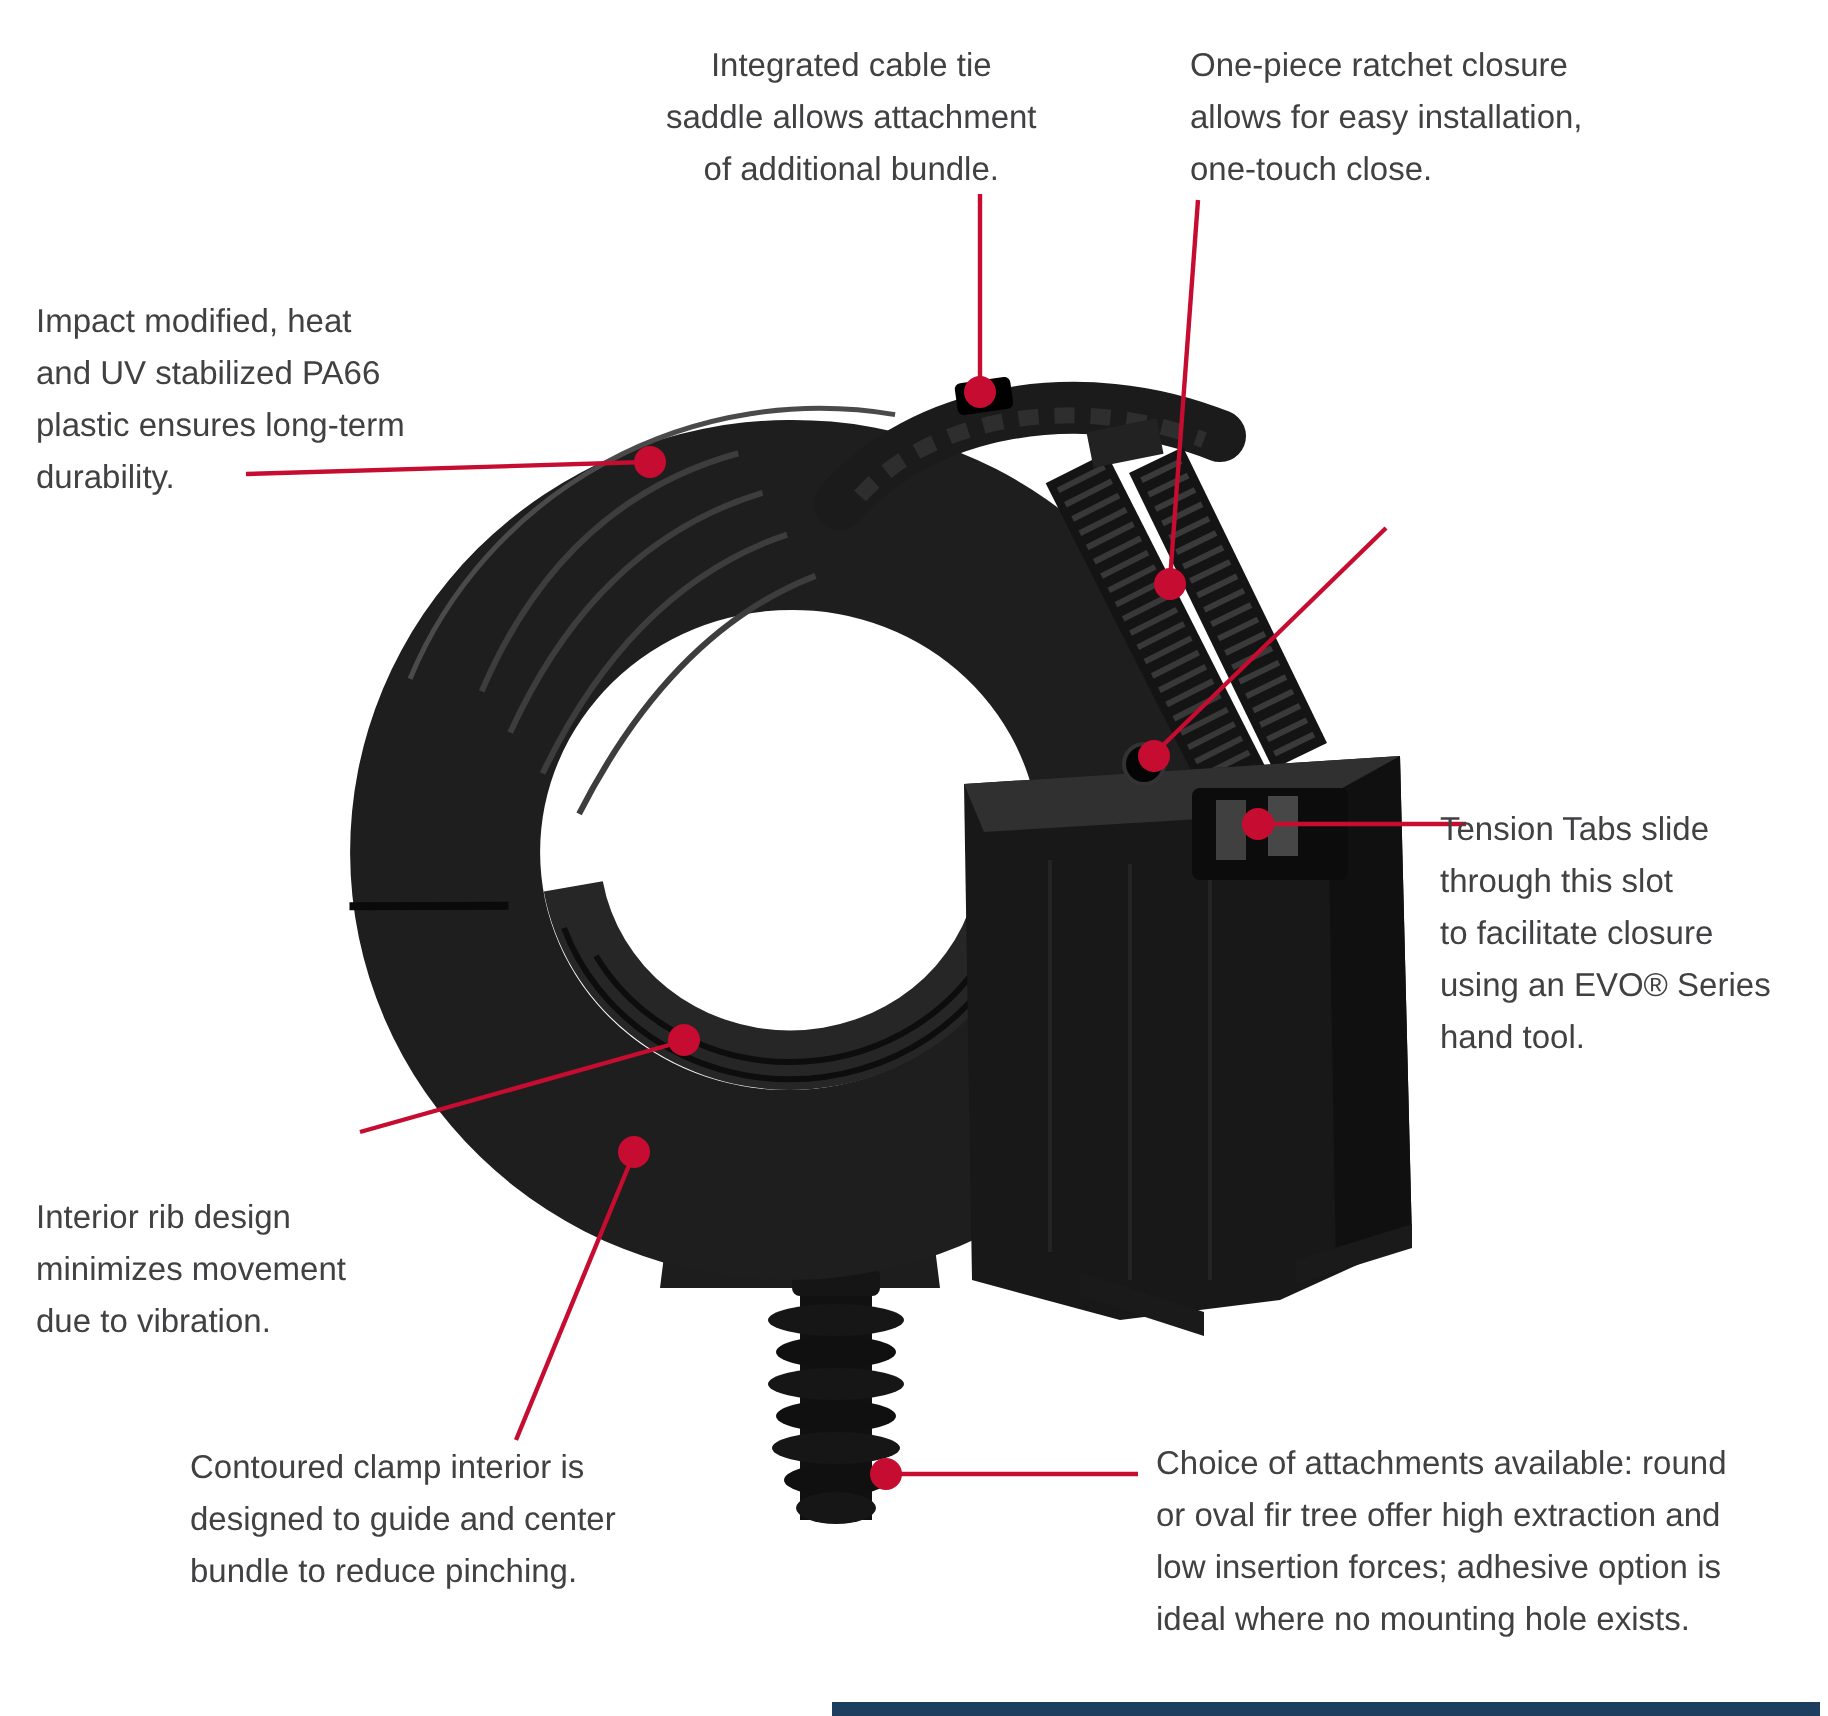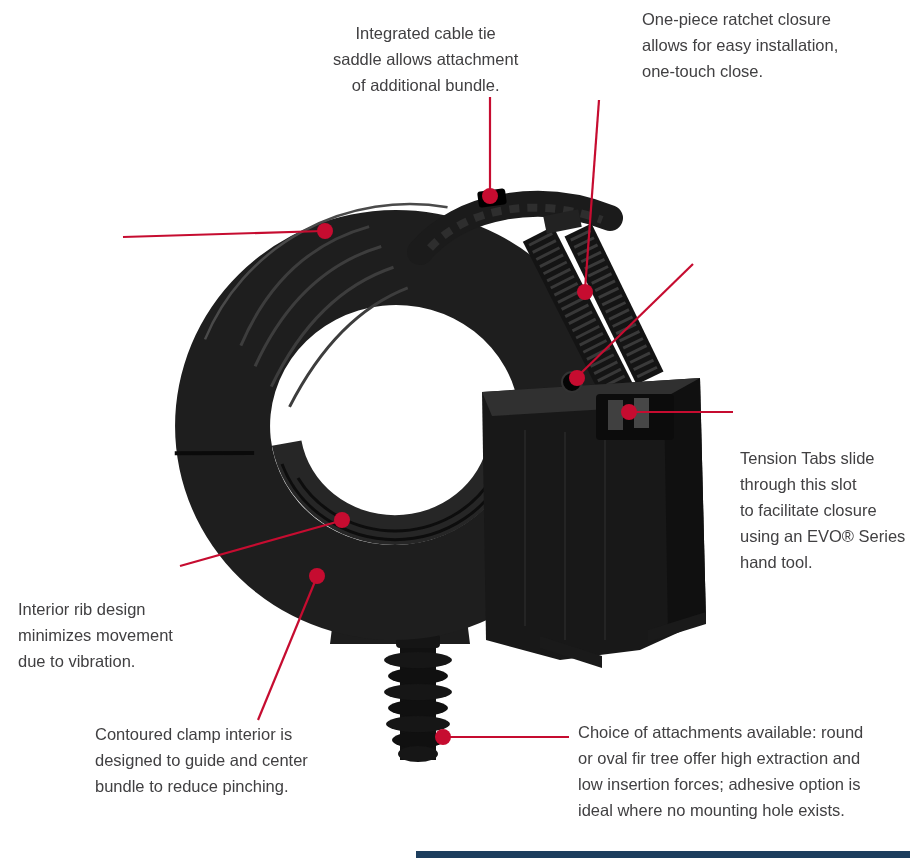--- a/index.html
+++ b/index.html
@@ -122,27 +122,31 @@
       <circle class="cd" cx="342" cy="520" r="8"></circle>
       <circle class="cd" cx="317" cy="576" r="8"></circle>
       <circle class="cd" cx="443" cy="737" r="8"></circle>
     </g>
   </svg>
 
   <div class="callout center" style="left:333px; top:20px;">Integrated cable tie
 saddle allows attachment
 of additional bundle.</div>
 
-  <div class="callout" style="left:595px; top:6px;margin-left:47px;">One-piece ratchet closure
+  <div class="callout" style="left:595px; top:20px;">One-piece ratchet closure
 allows for easy installation,
 one-touch close.</div>
 
+  <div class="callout" style="left:18px; top:148px;">Impact modified, heat
+and UV stabilized PA66
+plastic ensures long-term
+durability.</div>
 
 
-  <div class="callout" style="left:740px; top:402px;margin-top:43px;">Tension Tabs slide
+  <div class="callout" style="left:720px; top:402px;">Tension Tabs slide
 through this slot
 to facilitate closure
 using an EVO® Series
 hand tool.</div>
 
   <div class="callout" style="left:18px; top:556px;margin-top:40px;">Interior rib design
 minimizes movement
 due to vibration.</div>
 
   <div class="callout" style="left:578px; top:719px;">Choice of attachments available: round

